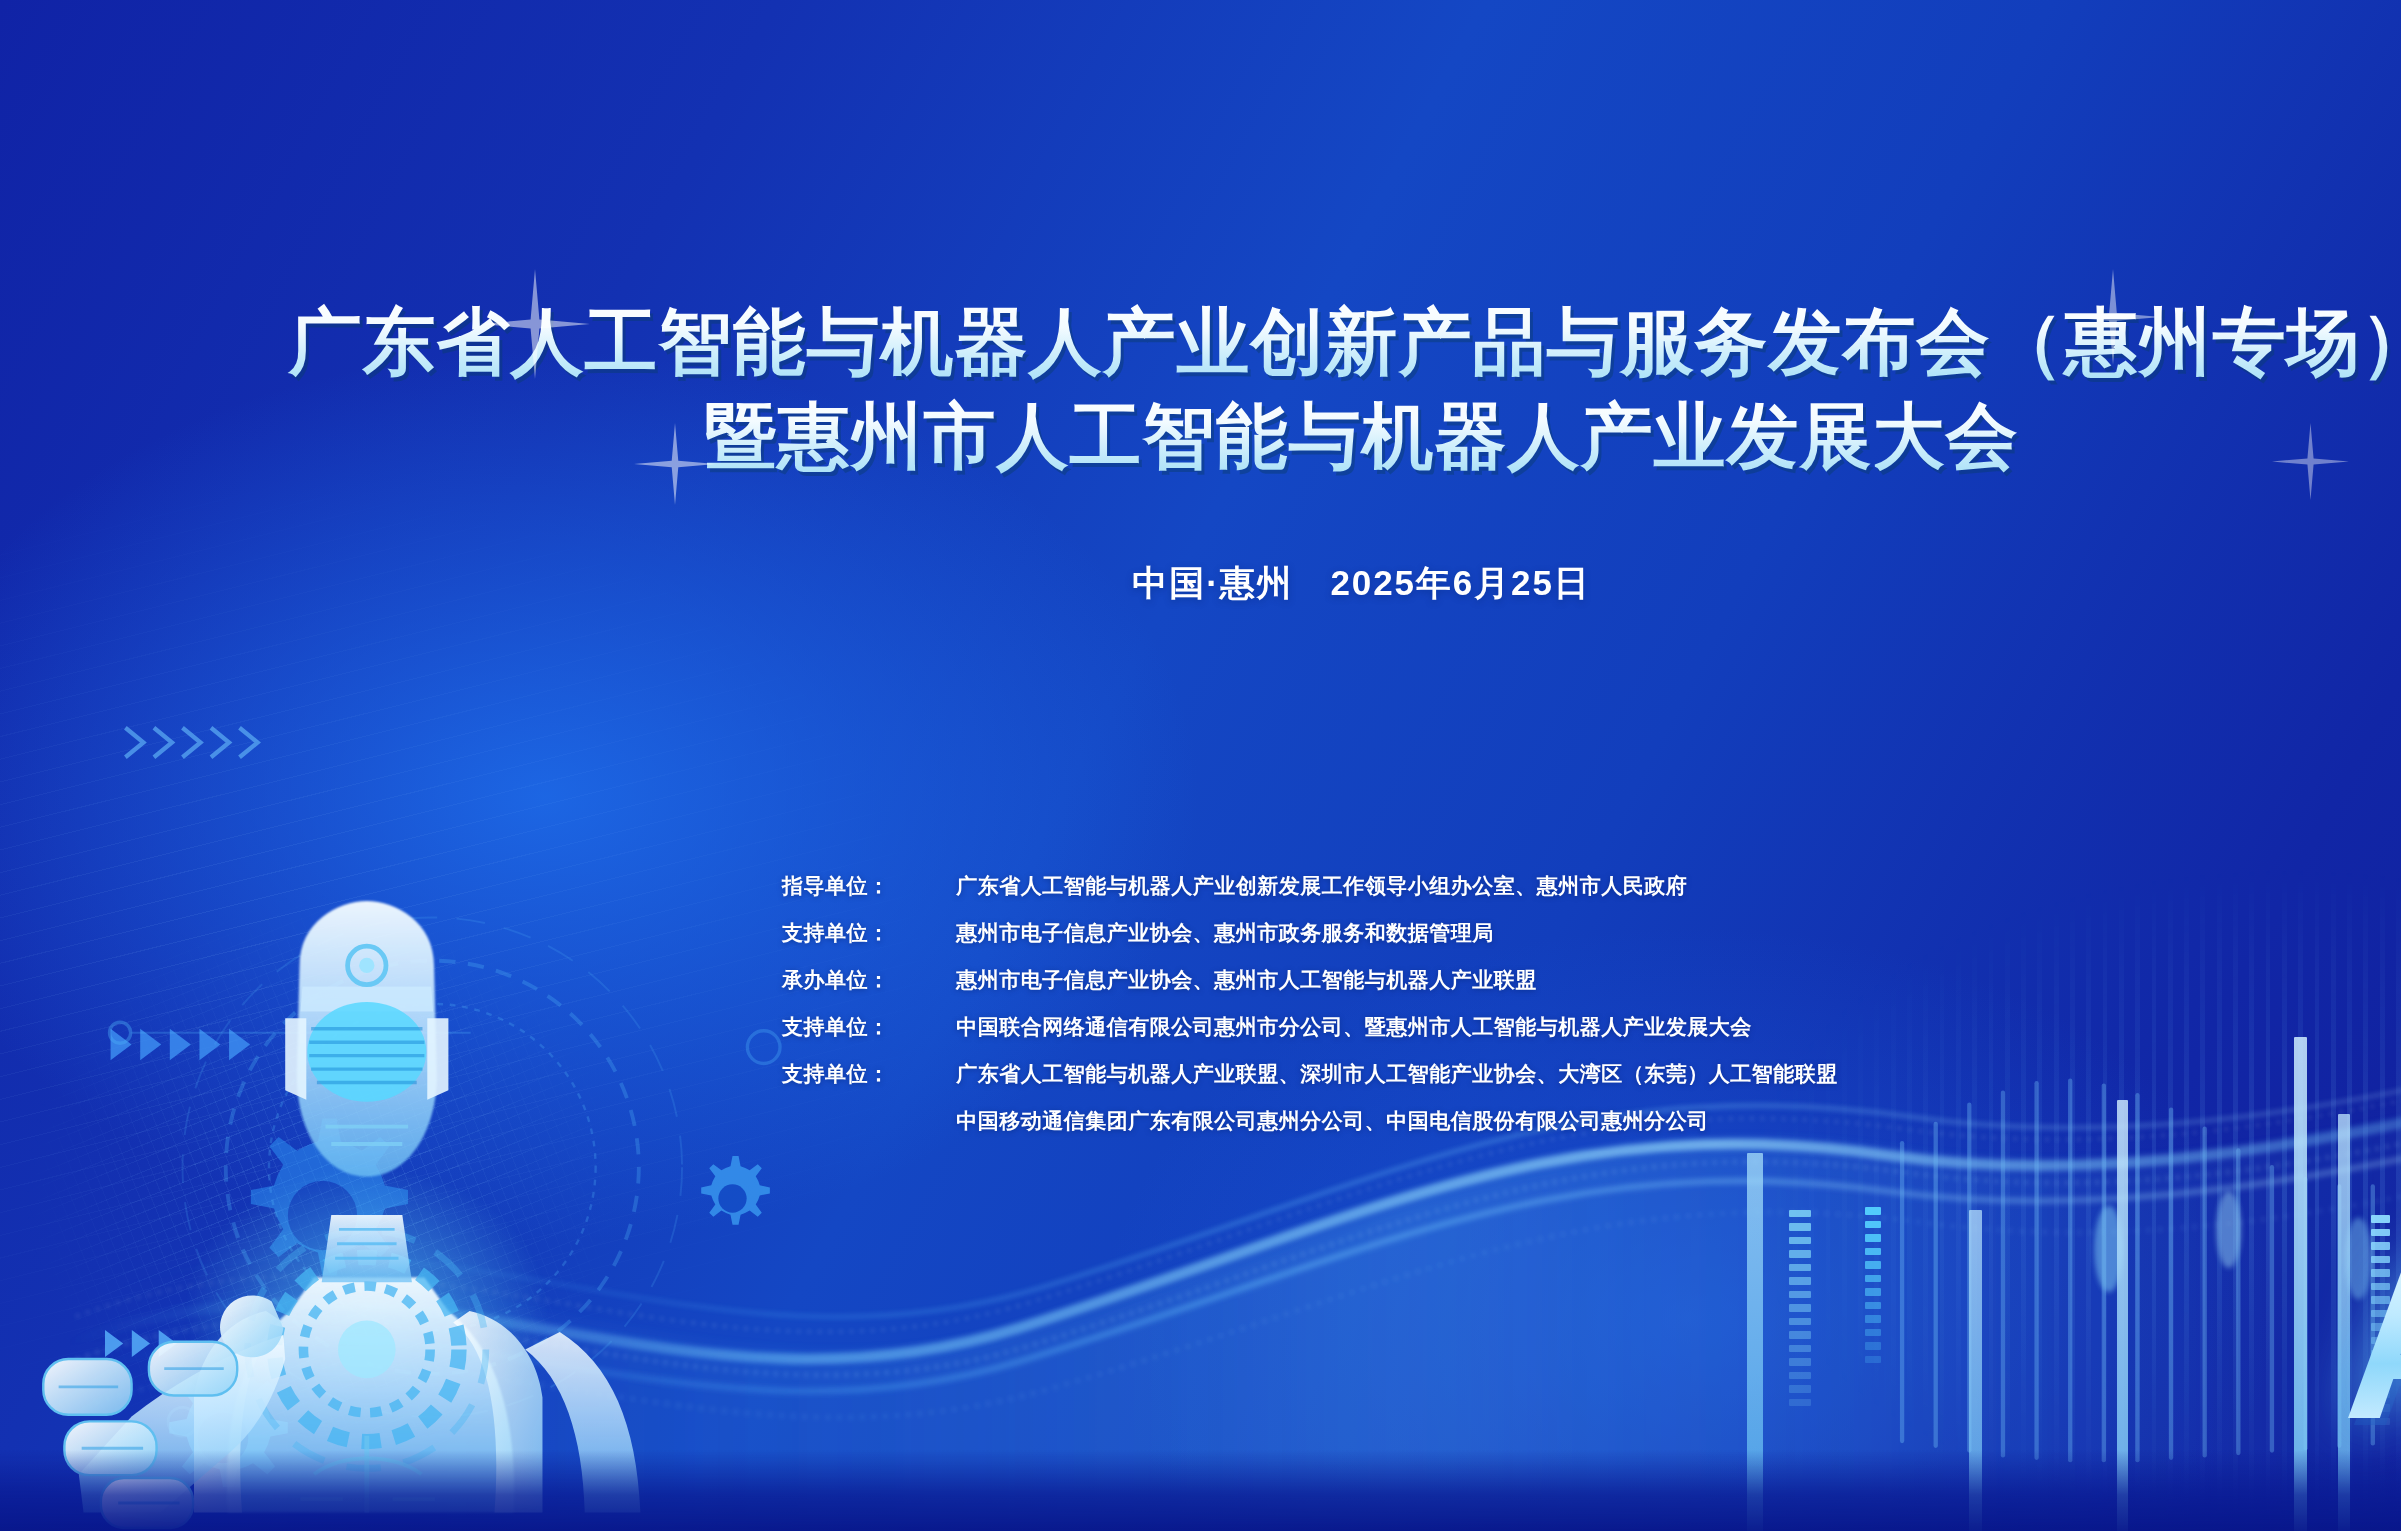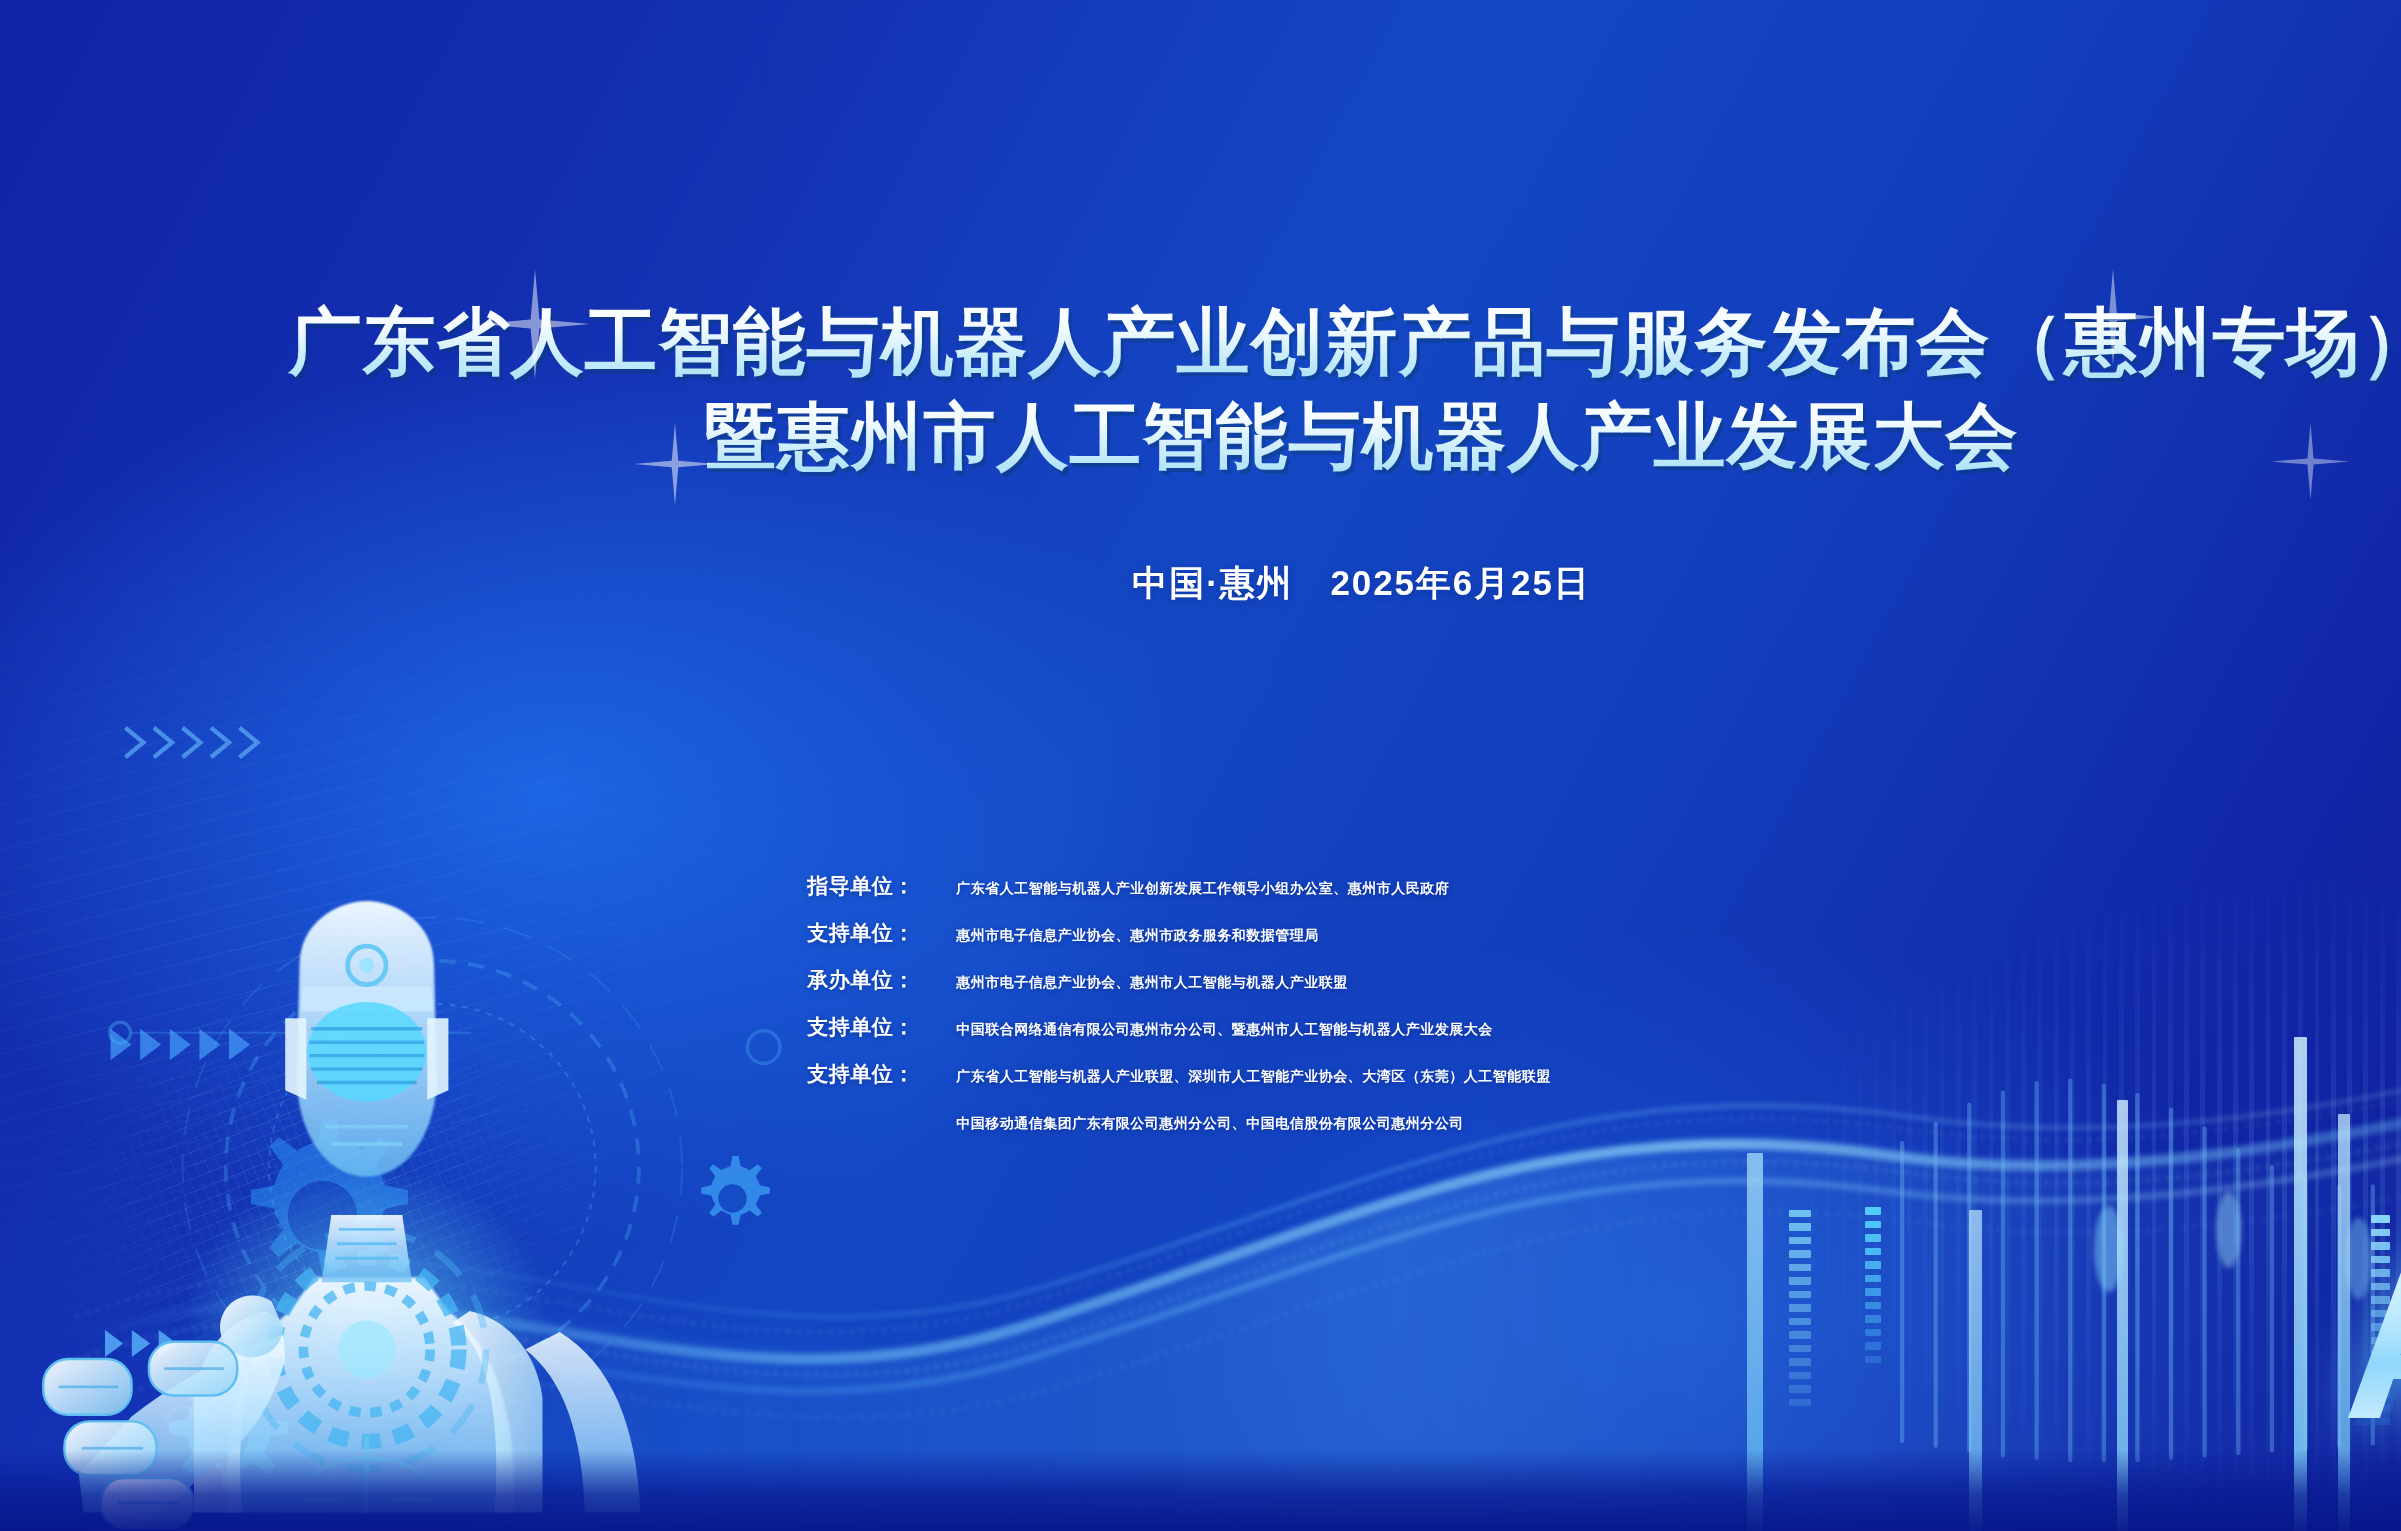--- a/index.html
+++ b/index.html
@@ -84,23 +84,23 @@
   .sparkle { position:absolute; pointer-events:none; }
 
   
   #dateline { position:absolute; left:0; right:0; top:560px; text-align:center;
               color:#ffffff; font-size:35px; font-weight:bold; letter-spacing:1.9px;
               text-shadow:0 1.9px 7.7px rgba(0,40,120,.45); white-space:nowrap; }
 
   
   #orgs { position:absolute; left:782px; top:872px; color:#fff; }
   .orow { display:flex; align-items:baseline; height:47px; white-space:nowrap; }
-  .olabel { width:158px; text-align:center; font-size:21px; font-weight:bold;
+  .olabel { width:158px; text-align:left; font-size:21px; font-weight:bold;
             letter-spacing:0.5px; text-shadow:0 1.4px 4.8px rgba(0,35,110,.55); }
-  .oval   { padding-left:16.3px; font-size:14px; font-weight:bold; letter-spacing:0.5px;
+  .oval   { padding-left:16.3px; font-size:21px; font-weight:bold; letter-spacing:0.5px;
             text-shadow:0 1.4px 4.8px rgba(0,35,110,.55); }
   .orow.cont .olabel { visibility:hidden; }
 </style>
 </head>
 <body>
 
 <div id="stage">
 
   <div class="layer hairlines"></div>
   <div class="layer mesh"></div>

